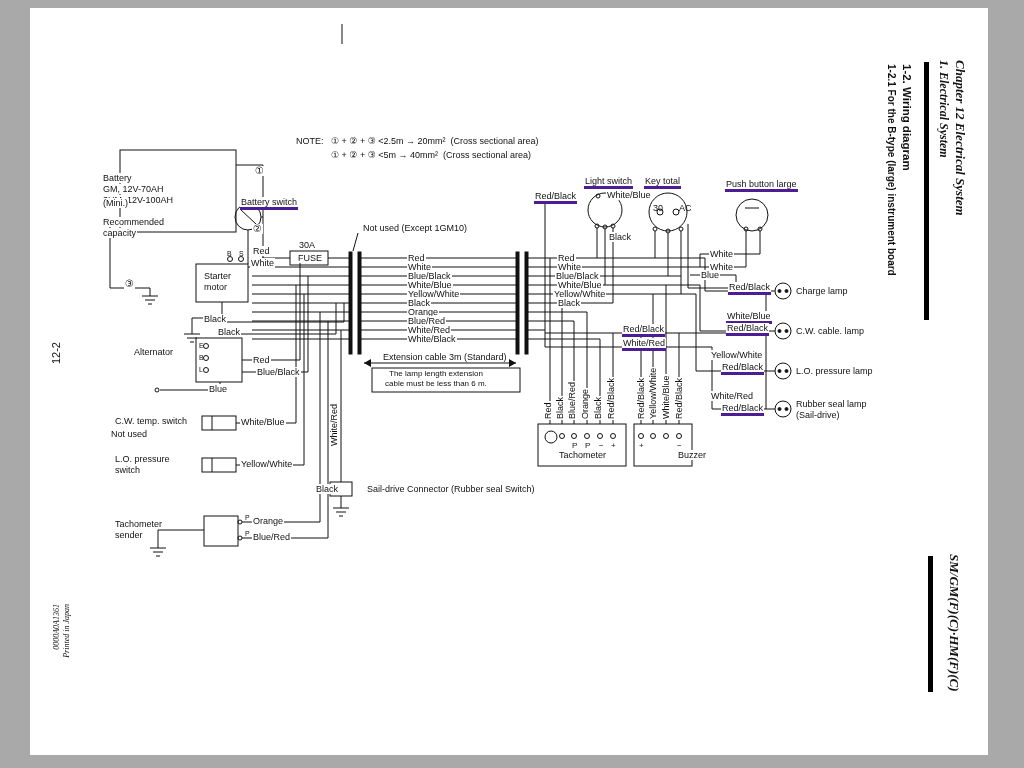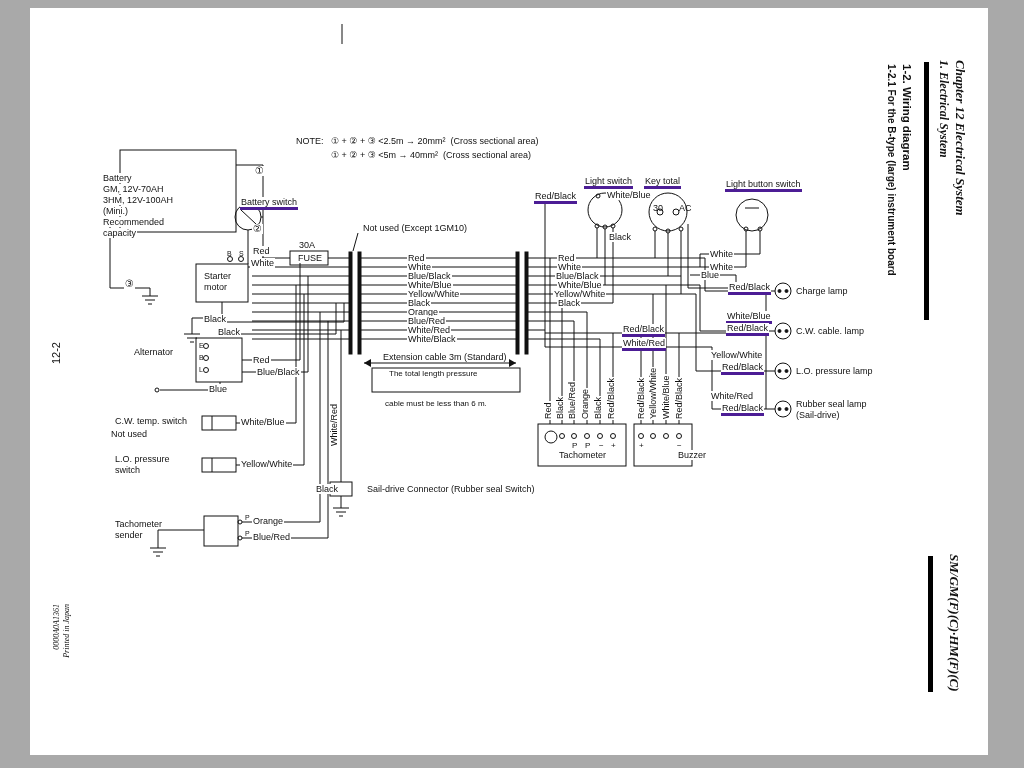--- a/index.html
+++ b/index.html
@@ -189,21 +189,21 @@
     </g>
   </svg>
 
   <div id="diagram-labels">
       <span class="lbl" style="left: 295px; top: 136px;">NOTE:</span>
       <span class="lbl" style="left: 330px; top: 136px;">① + ② + ③ &lt;2.5m → 20mm²  (Cross sectional area)</span>
       <span class="lbl" style="left: 330px; top: 150px;">① + ② + ③ &lt;5m → 40mm²  (Cross sectional area)</span>
       <span class="lbl" style="left: 102px; top: 173px;">Battery</span>
       <span class="lbl" style="left: 102px; top: 184px;">GM, 12V-70AH</span>
       <span class="lbl" style="left: 102px; top: 195px;">3HM, 12V-100AH</span>
-      <span class="lbl" style="left: 102px; top: 206px;">(Mini.)</span>
+      <span class="lbl" style="left: 102px; top: 198px;">(Mini.)</span>
       <span class="lbl" style="left: 102px; top: 217px;">Recommended</span>
       <span class="lbl" style="left: 102px; top: 228px;">capacity</span>
       <span class="lbl und" style="left: 240px; top: 197px;">Battery switch</span>
       <span class="lbl" style="left: 254px; top: 166px; font-size: 10px;">①</span>
       <span class="lbl" style="left: 252px; top: 224px; font-size: 10px;">②</span>
       <span class="lbl" style="left: 124px; top: 279px; font-size: 10px;">③</span>
       <span class="lbl" style="left: 203px; top: 271px;">Starter</span>
       <span class="lbl" style="left: 203px; top: 282px;">motor</span>
       <span class="lbl nb" style="left: 226px; top: 249px; font-size: 7px;">B</span>
       <span class="lbl nb" style="left: 238px; top: 249px; font-size: 7px;">S</span>
@@ -216,22 +216,22 @@
       <span class="lbl" style="left: 407px; top: 262px;">White</span>
       <span class="lbl" style="left: 407px; top: 271px;">Blue/Black</span>
       <span class="lbl" style="left: 407px; top: 280px;">White/Blue</span>
       <span class="lbl" style="left: 407px; top: 289px;">Yellow/White</span>
       <span class="lbl" style="left: 407px; top: 298px;">Black</span>
       <span class="lbl" style="left: 407px; top: 307px;">Orange</span>
       <span class="lbl" style="left: 407px; top: 316px;">Blue/Red</span>
       <span class="lbl" style="left: 407px; top: 325px;">White/Red</span>
       <span class="lbl" style="left: 407px; top: 334px;">White/Black</span>
       <span class="lbl" style="left: 382px; top: 352px;">Extension cable 3m (Standard)</span>
-      <span class="lbl" style="left: 388px; top: 369px; font-size: 8px;">The total length pressure</span>
-      <span class="lbl" style="left: 384px; top: 379px; font-size: 8px; margin-top: 20px;">cable must be less than 6 m.</span>
+      <span class="lbl" style="left: 388px; top: 369px; font-size: 8px;">The lamp length extension</span>
+      <span class="lbl" style="left: 384px; top: 379px; font-size: 8px;">cable must be less than 6 m.</span>
       <span class="lbl" style="left: 203px; top: 314px;">Black</span>
       <span class="lbl" style="left: 217px; top: 327px;">Black</span>
       <span class="lbl" style="left: 133px; top: 347px;">Alternator</span>
       <span class="lbl nb" style="left: 198px; top: 341px; font-size: 7px;">E</span>
       <span class="lbl nb" style="left: 198px; top: 353px; font-size: 7px;">B</span>
       <span class="lbl nb" style="left: 198px; top: 365px; font-size: 7px;">L</span>
       <span class="lbl" style="left: 252px; top: 355px;">Red</span>
       <span class="lbl" style="left: 256px; top: 367px;">Blue/Black</span>
       <span class="lbl" style="left: 208px; top: 384px;">Blue</span>
       <span class="lbl" style="left: 110px; top: 385px; margin-top: 44px;">Not used</span>
@@ -245,21 +245,21 @@
       <span class="lbl nb" style="left: 244px; top: 513px; font-size: 7px;">P</span>
       <span class="lbl nb" style="left: 244px; top: 529px; font-size: 7px;">P</span>
       <span class="lbl" style="left: 252px; top: 516px;">Orange</span>
       <span class="lbl" style="left: 252px; top: 532px;">Blue/Red</span>
       <span class="lbl rot" style="left: 329px; top: 447px;">White/Red</span>
       <span class="lbl" style="left: 315px; top: 484px;">Black</span>
       <span class="lbl" style="left: 366px; top: 484px;">Sail-drive Connector (Rubber seal Switch)</span>
       <span class="lbl und" style="left: 584px; top: 176px;">Light switch</span>
       <span class="lbl" style="left: 606px; top: 190px;">White/Blue</span>
       <span class="lbl und" style="left: 644px; top: 176px;">Key total</span>
-      <span class="lbl und" style="left: 725px; top: 179px;">Light button switch</span>
+      <span class="lbl und" style="left: 725px; top: 179px;">Push button large</span>
       <span class="lbl und" style="left: 534px; top: 191px;">Red/Black</span>
       <span class="lbl nb" style="left: 652px; top: 203px;">30</span>
       <span class="lbl nb" style="left: 678px; top: 203px;">AC</span>
       <span class="lbl" style="left: 608px; top: 232px;">Black</span>
       <span class="lbl" style="left: 557px; top: 253px;">Red</span>
       <span class="lbl" style="left: 557px; top: 262px;">White</span>
       <span class="lbl" style="left: 555px; top: 271px;">Blue/Black</span>
       <span class="lbl" style="left: 557px; top: 280px;">White/Blue</span>
       <span class="lbl" style="left: 553px; top: 289px;">Yellow/White</span>
       <span class="lbl" style="left: 557px; top: 298px;">Black</span>

